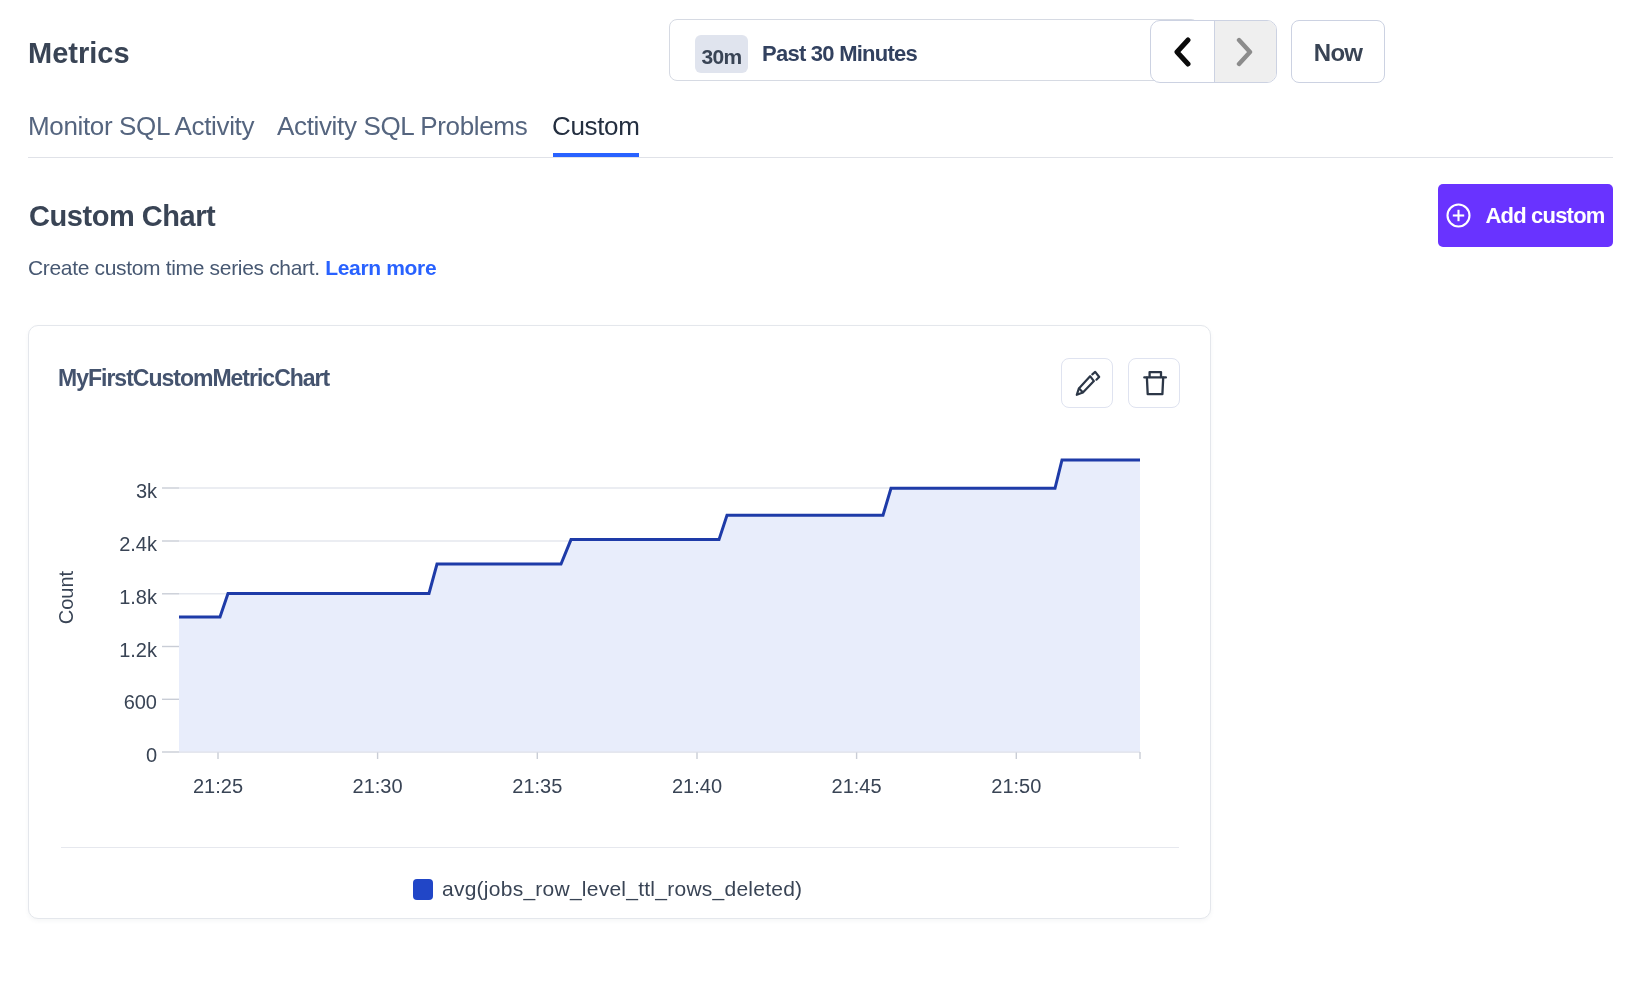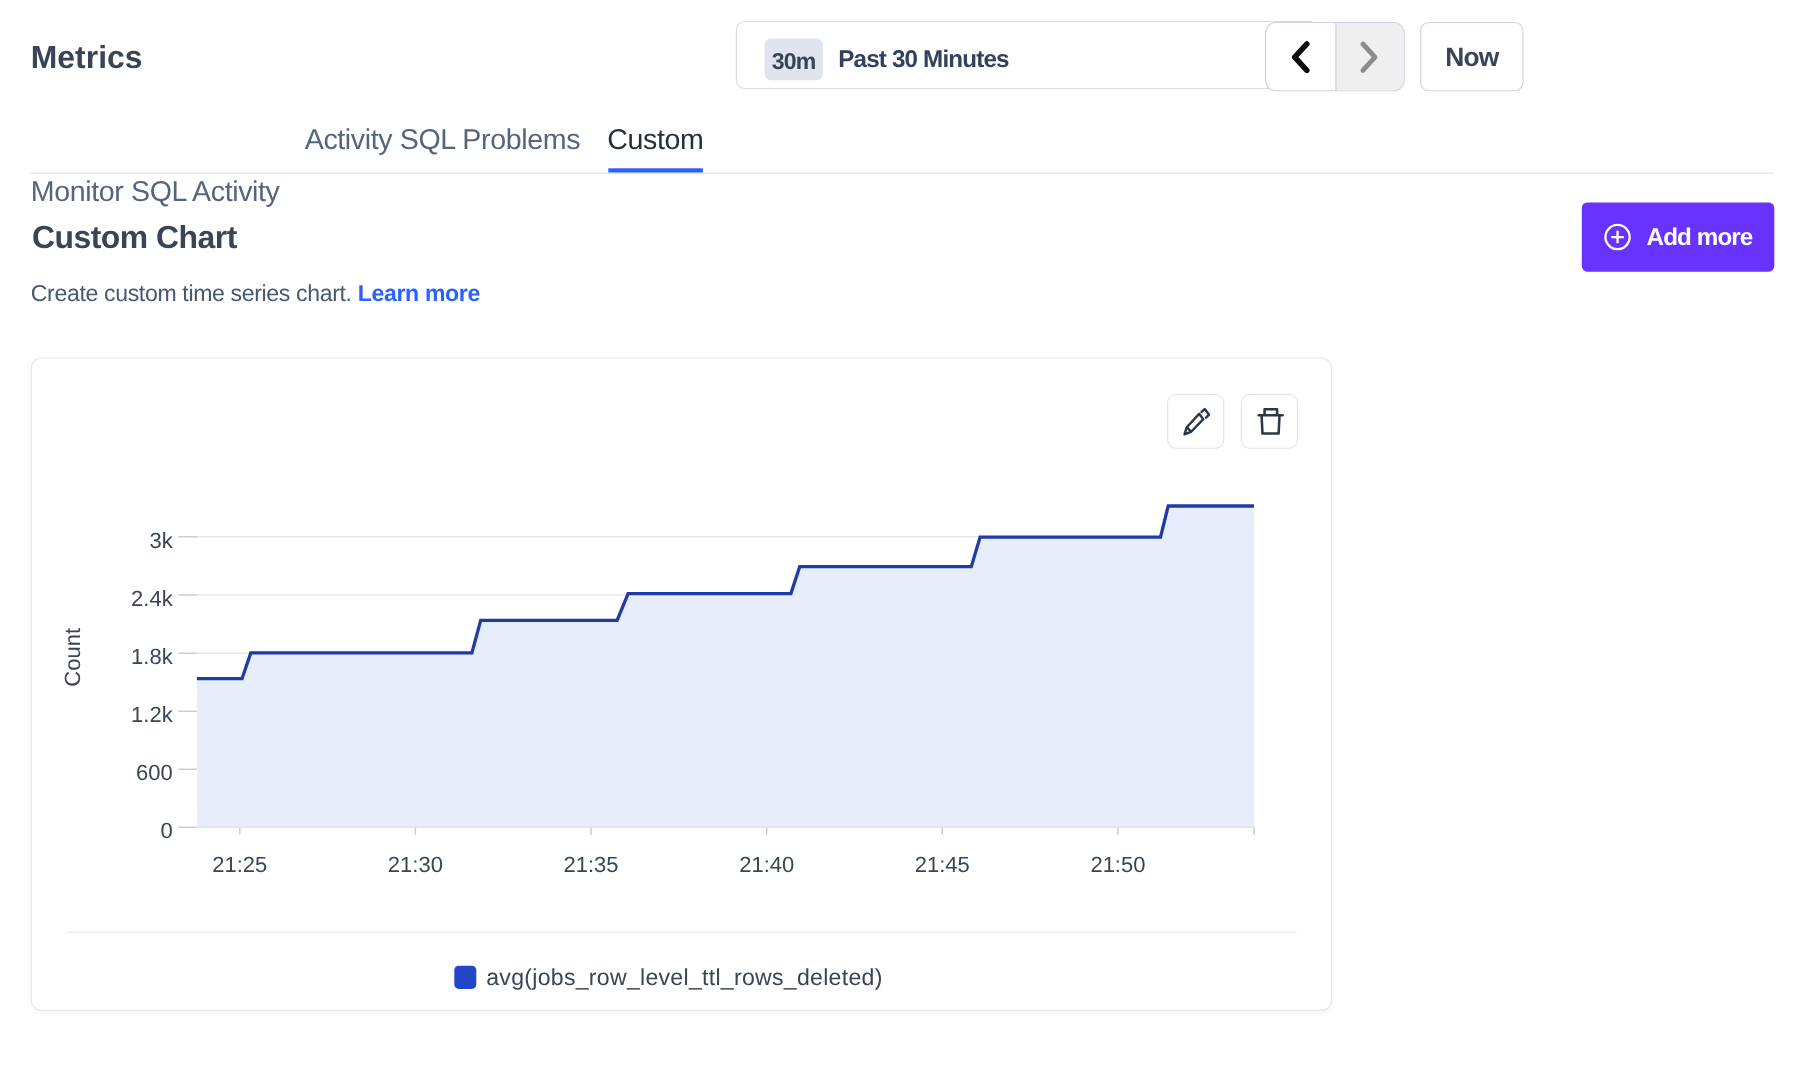--- a/index.html
+++ b/index.html
@@ -17,21 +17,21 @@
 
 
 #arrowgrp { left:1150px; top:20px; width:127px; height:63px; border:1px solid #ccd2e2; border-radius:10px; background:#fff; overflow:hidden; }
 #arrow-right-half { position:absolute; left:63px; top:0; width:64px; height:63px; background:#efefef; border-left:1px solid #ccd2e2; }
 
 
 #nowbtn { left:1291px; top:20px; width:94px; height:63px; border:1px solid #ccd2e2; border-radius:8px; background:#fff; color:#394455; font-size:24px; font-weight:bold; text-align:center; line-height:64px; letter-spacing:-0.8px; }
 
 
 .tab { top:111px; font-size:26px; color:#55657f; letter-spacing:-0.35px; }
-#tab1 { left:28px;margin-top:48px; }
+#tab1 { left:28px; }
 #tab2 { left:277px; }
 #tab3 { left:552px; color:#242f40; }
 #tab-underline { left:553px; top:153px; width:86px; height:4px; background:#2962ff; }
 #tab-border { left:28px; top:157px; width:1585px; height:1px; background:#e0e2e8; }
 
 
 #h-custom { left:29px; top:200px; font-size:29px; font-weight:bold; color:#394455; letter-spacing:-0.45px; }
 #subtitle { left:28px; top:256px; font-size:21px; color:#475872; letter-spacing:-0.33px; }
 #subtitle a { color:#2962ff; font-weight:bold; text-decoration:none; }
 
@@ -84,24 +84,25 @@
 
   <div class="abs" id="h-custom">Custom Chart</div>
   <div class="abs" id="subtitle">Create custom time series chart. <a href="#">Learn more</a></div>
 
   <div class="abs" id="addchart">
     <svg width="25" height="25" viewBox="0 0 25 25" style="flex:none">
       <circle cx="12.5" cy="12.5" r="11" fill="none" stroke="#fff" stroke-width="2.1"></circle>
       <line x1="6.8" y1="12.5" x2="18.2" y2="12.5" stroke="#fff" stroke-width="2.1"></line>
       <line x1="12.5" y1="6.8" x2="12.5" y2="18.2" stroke="#fff" stroke-width="2.1"></line>
     </svg>
-    <span>Add more</span>
+    <span>Add custom</span>
   </div>
 
   <div class="abs" id="card">
+    <div class="abs" id="cardtitle">MyFirstCustomMetricChart</div>
     <div class="abs iconbtn" id="editbtn">
       <svg class="abs" style="left:0;top:0;" width="52" height="50" viewBox="0 0 52 50" fill="none" stroke="#2c3747" stroke-width="2.2" stroke-linejoin="round" stroke-linecap="round">
         <path d="M28.1 17.2 L31.9 22.1 L20.9 33.5 L14.8 35.8 L16.9 29.4 Z"></path>
         <path d="M17.1 29.6 L20.5 33.1"></path>
         <path d="M30.3 15.4 L33.2 12.9 L37.2 18 L34.4 20.7"></path>
       </svg>
     </div>
     <div class="abs iconbtn" id="delbtn">
       <svg class="abs" style="left:0;top:0;" width="52" height="50" viewBox="0 0 52 50" fill="none" stroke="#2c3747" stroke-width="2.3" stroke-linejoin="round" stroke-linecap="round">
         <line x1="15.3" y1="18.4" x2="36.9" y2="18.4"></line>

